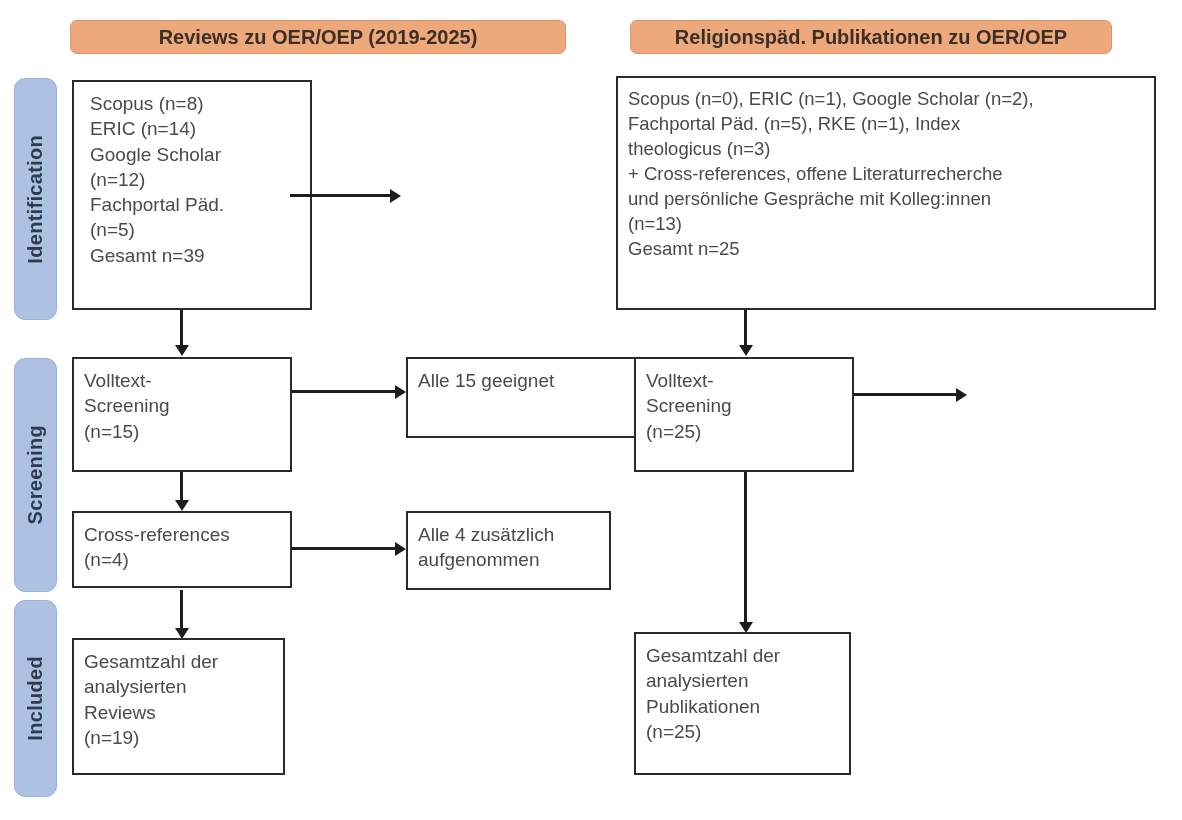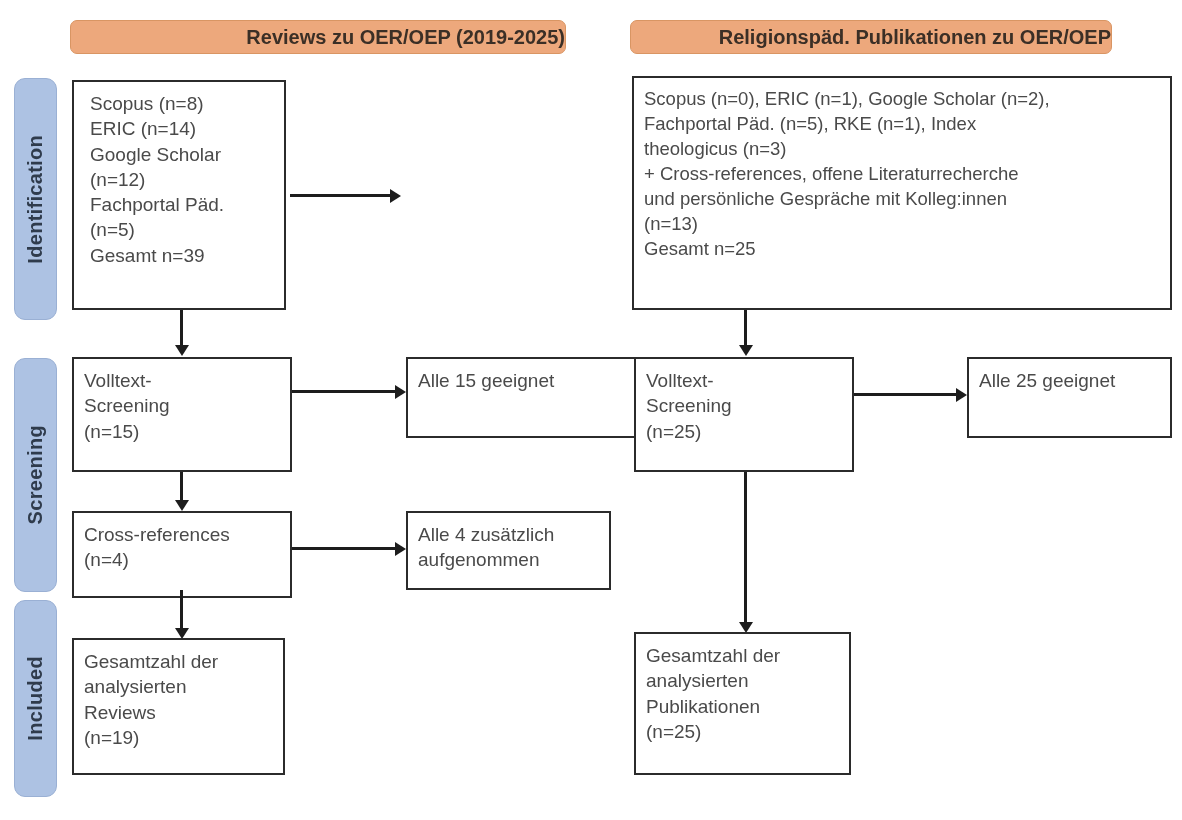--- a/index.html
+++ b/index.html
@@ -38,21 +38,21 @@
   }
 
   
   .col-header {
     position: absolute;
     background: #eda87c;
     border: 1px solid #d99563;
     border-radius: 7px;
     display: flex;
     align-items: center;
-    justify-content: flex-end;
+    justify-content: center;
     box-sizing: border-box;
   }
   .col-header span {
     font-size: 20px;
     font-weight: bold;
     color: #3b2f26;
     white-space: nowrap;
   }
 
   
@@ -113,21 +113,21 @@
   </div>
 
   <div class="col-header" style="left:70px; top:20px; width:496px; height:34px;">
     <span>Reviews zu OER/OEP (2019-2025)</span>
   </div>
 
   <div class="col-header" style="left:630px; top:20px; width:482px; height:34px;">
     <span>Religionspäd. Publikationen zu OER/OEP</span>
   </div>
 
-  <div class="fbox" style="left:72px; top:80px; width:214px; height:230px;padding-left:16px;">
+  <div class="fbox" style="left:72px; top:80px; width:240px; height:230px;padding-left:16px;">
     <div class="txt">Scopus (n=8)
 ERIC (n=14)
 Google Scholar
 (n=12)
 Fachportal Päd.
 (n=5)
 Gesamt n=39</div>
   </div>
 
 
@@ -146,21 +146,21 @@
   <div class="fbox small" style="left:406px; top:357px; width:247px; height:81px;">
     <div class="txt">Alle 15 geeignet</div>
   </div>
 
   <div class="hline" style="left:292px; top:390px; width:103px;"></div>
   <div class="arrow-right" style="left:395px; top:384.5px;"></div>
 
   <div class="vline" style="left:180px; top:472px; height:28px;"></div>
   <div class="arrow-down" style="left:174.5px; top:500px;"></div>
 
-  <div class="fbox small" style="left:72px; top:511px; width:220px; height:87px;">
+  <div class="fbox small" style="left:72px; top:511px; width:220px; height:77px;">
     <div class="txt">Cross-references
 (n=4)</div>
   </div>
 
   <div class="fbox small" style="left:406px; top:511px; width:205px; height:79px;">
     <div class="txt">Alle 4 zusätzlich
 aufgenommen</div>
   </div>
 
   <div class="hline" style="left:292px; top:547px; width:103px;"></div>
@@ -169,42 +169,39 @@
   <div class="vline" style="left:180px; top:590px; height:38px;"></div>
   <div class="arrow-down" style="left:174.5px; top:628px;"></div>
 
   <div class="fbox" style="left:72px; top:638px; width:213px; height:137px;">
     <div class="txt">Gesamtzahl der
 analysierten
 Reviews
 (n=19)</div>
   </div>
 
-  <div class="fbox dense" style="left:632px; top:76px; width:540px; height:234px;">
+  <div class="fbox dense" style="left:616px; top:76px; width:540px; height:234px;">
     <div class="txt">Scopus (n=0), ERIC (n=1), Google Scholar (n=2),
 Fachportal Päd. (n=5), RKE (n=1), Index
 theologicus (n=3)
 + Cross-references, offene Literaturrecherche
 und persönliche Gespräche mit Kolleg:innen
 (n=13)
 Gesamt n=25</div>
   </div>
 
   <div class="vline" style="left:744px; top:310px; height:35px;"></div>
   <div class="arrow-down" style="left:738.5px; top:345px;"></div>
 
   <div class="fbox" style="left:634px; top:357px; width:220px; height:115px;">
     <div class="txt">Volltext-
 Screening
 (n=25)</div>
   </div>
 
-  <div class="fbox small" style="left:967px; top:357px; width:205px; height:81px;">
-    <div class="txt">Alle 25 geeignet</div>
-  </div>
 
   <div class="hline" style="left:854px; top:393px; width:102px;"></div>
   <div class="arrow-right" style="left:956px; top:387.5px;"></div>
 
   <div class="vline" style="left:744px; top:472px; height:150px;"></div>
   <div class="arrow-down" style="left:738.5px; top:622px;"></div>
 
   <div class="fbox" style="left:634px; top:632px; width:217px; height:143px;">
     <div class="txt">Gesamtzahl der
 analysierten

